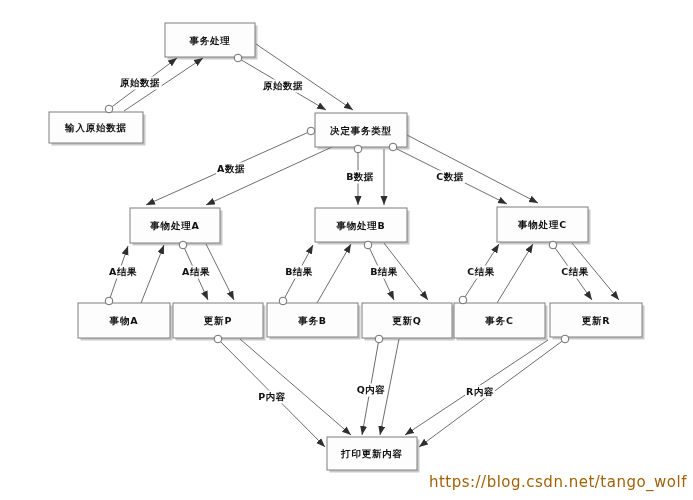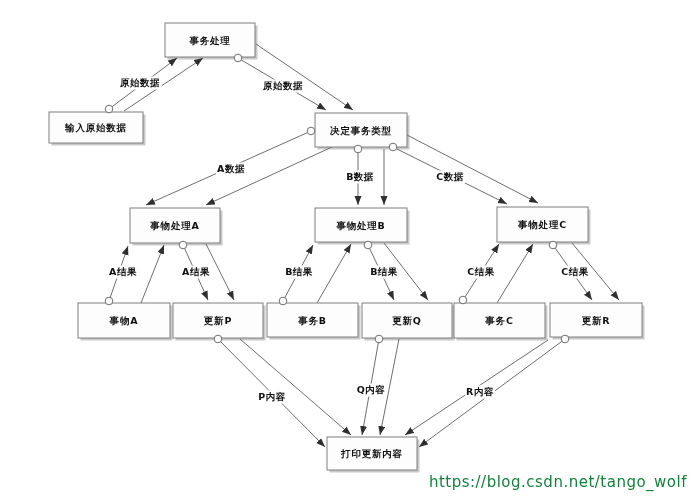--- a/index.html
+++ b/index.html
@@ -207,14 +207,14 @@
         <g>
           <rect x="356.1" y="383.5" width="29.8" height="13" fill="#ffffff"></rect>
           <text x="371" y="393.4" text-anchor="middle" font-size="9.5" fill="#111111" class="edge-label-text">Q内容</text>
         </g>
         <g>
           <rect x="465.1" y="385.5" width="29.8" height="13" fill="#ffffff"></rect>
           <text x="480" y="395.4" text-anchor="middle" font-size="9.5" fill="#111111" class="edge-label-text">R内容</text>
         </g>
       </g>
   </svg>
-  <div class="watermark" style="color: #15803d;">https://blog.csdn.net/tango_wolf</div>
+  <div class="watermark" style="color: #a16207;">https://blog.csdn.net/tango_wolf</div>
 </div>
 
 </body></html>

